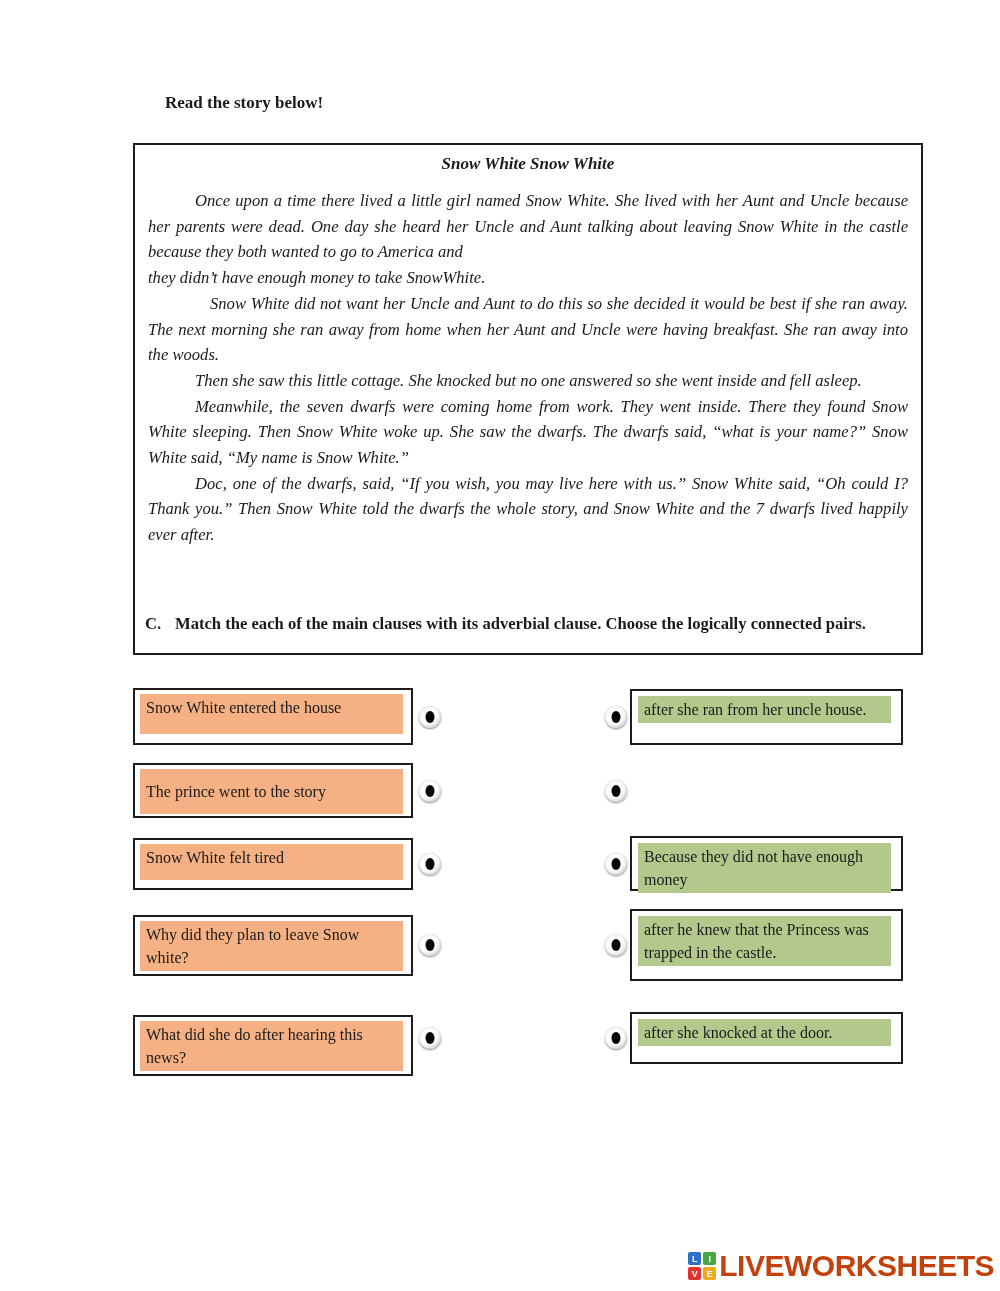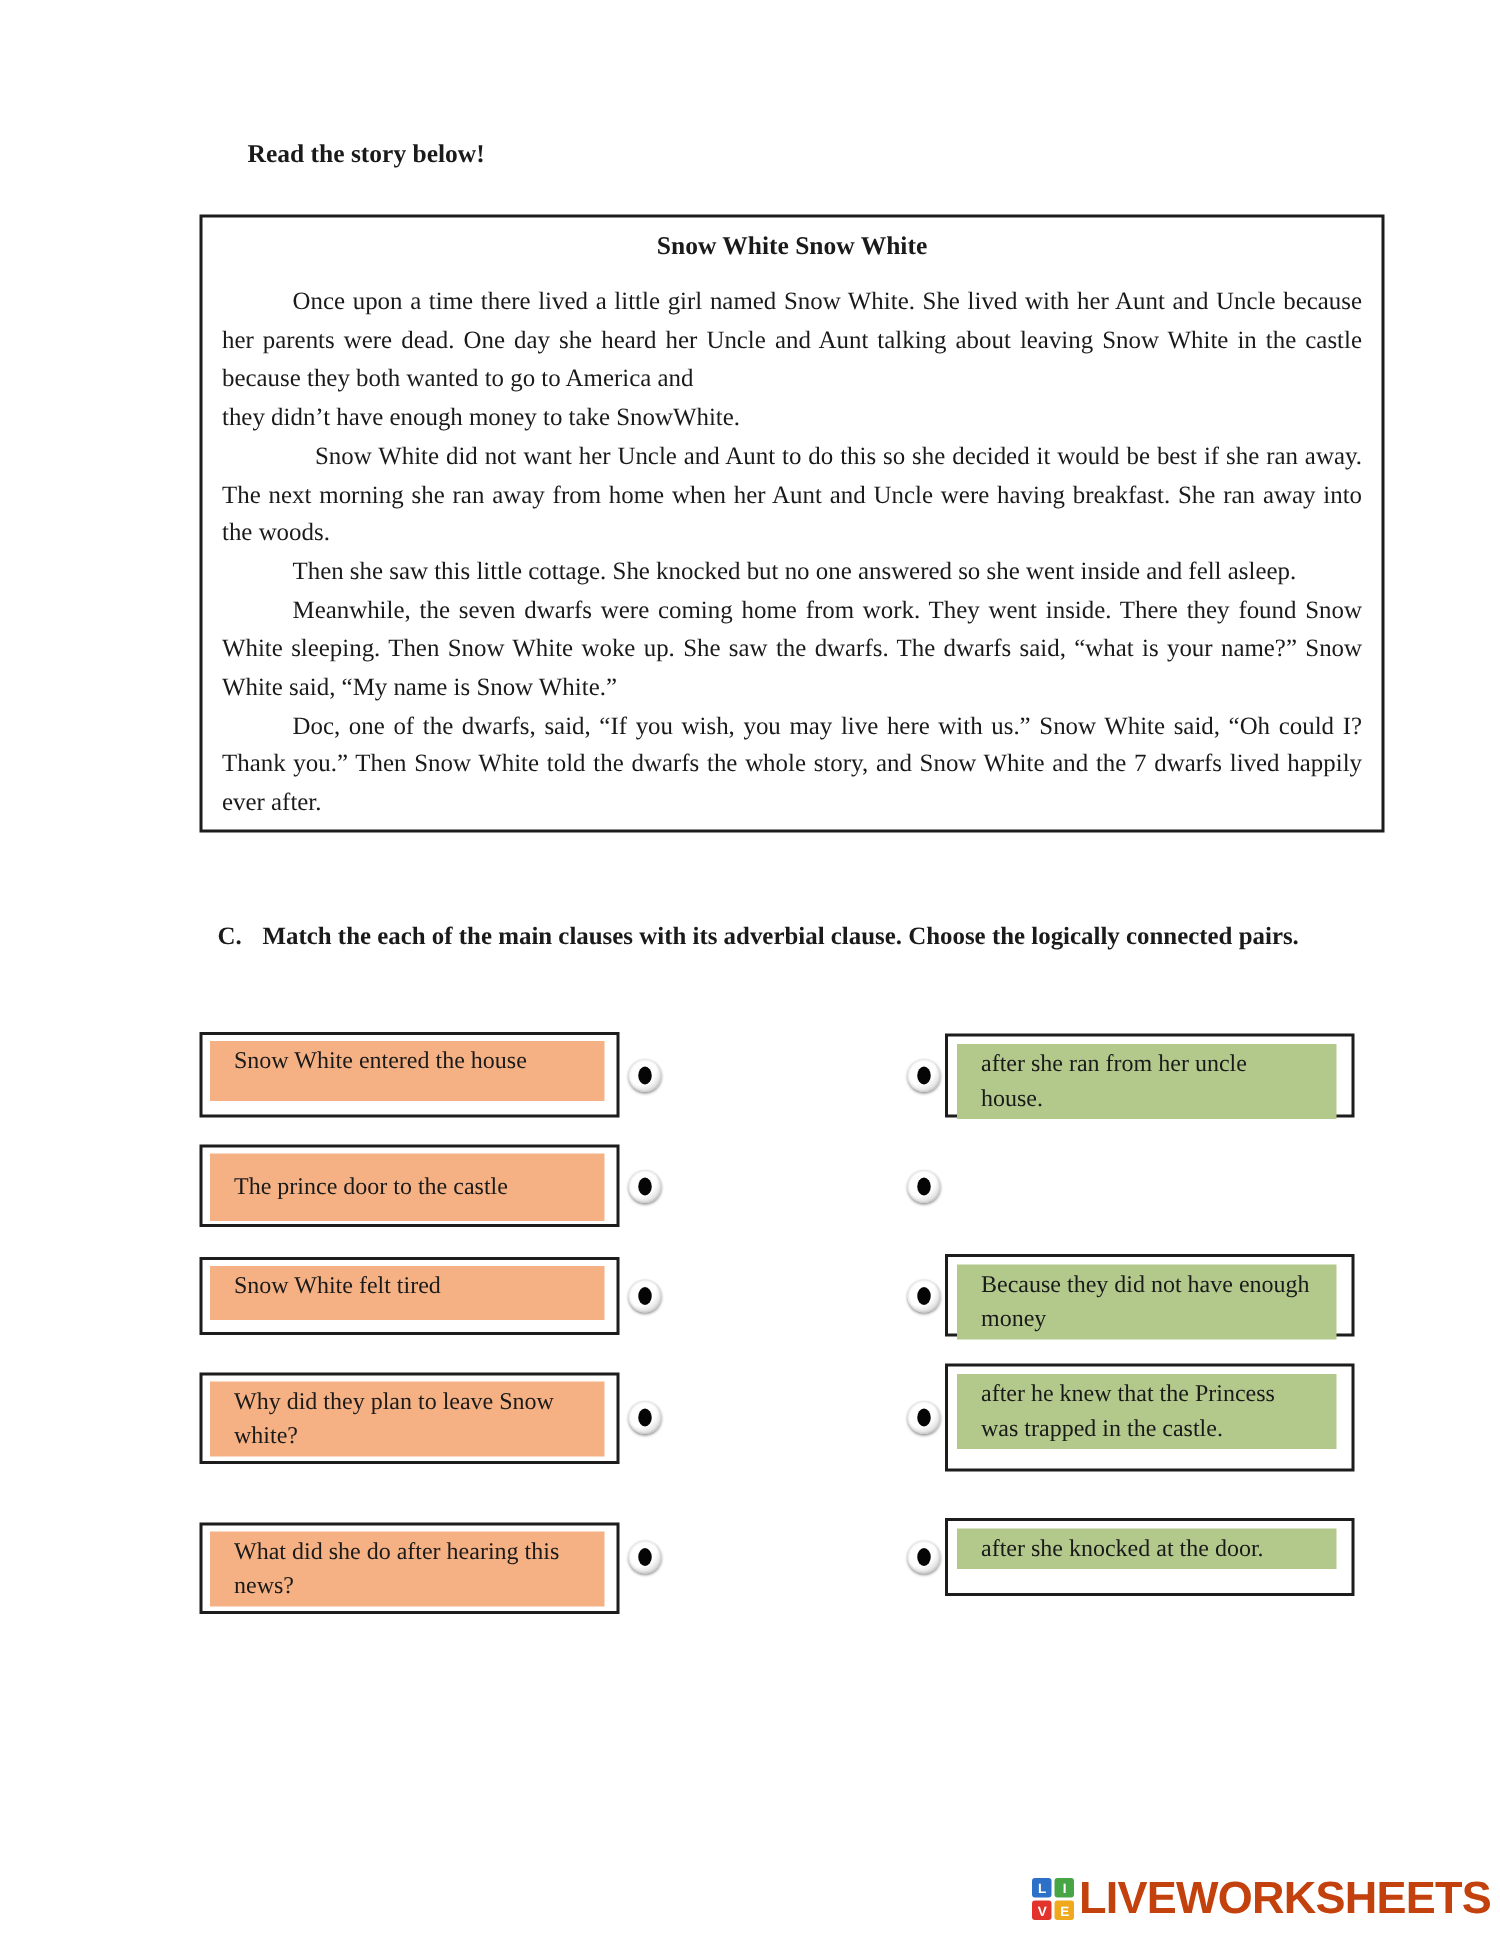--- a/index.html
+++ b/index.html
@@ -12,23 +12,24 @@
     font-family:"Liberation Serif", serif;
     color:#1a1a1a;
     overflow:hidden;
   }
   .instruction {
     position:absolute; left:165px; top:93px;
     font-weight:bold; font-size:17px;
   }
   .story-box {
     position:absolute; left:133px; top:143px;
-    width:790px; height:412px;
+    width:790px; height:512px;
     border:2px solid #1c1c1c;
     padding:9px 13px 10px 13px;
+    font-style:italic;
   }
   .story-title {
     text-align:center; font-weight:bold; font-size:17px;
     margin-bottom:14px;
   }
   .para {
     font-size:16.6px; line-height:25.7px;
     text-align:justify;
     text-indent:47px;
   }
@@ -50,21 +51,21 @@
   }
   .match-row + .match-row { margin-top:18px; }
   .mbox {
     border:2px solid #1c1c1c;
     background:#ffffff;
   }
   .mbox.left  { width:280px; }
   .mbox.right { width:273px; }
   .hl {
     font-size:16px; line-height:23px;
-    padding:2px 16px;
+    padding:2px 6px;
   }
   .hl.orange { background:#F5B183; margin:4px 8px 4px 5px; min-height:40px; }
   .hl.green  { background:#B3C98C; margin:5px 10px 5px 6px; }
   
   .match-row:nth-child(1) .mbox.left  { height:57px; }
   .match-row:nth-child(2) .mbox.left  { height:55px; }
   .match-row:nth-child(2) .hl.orange  { display:flex; align-items:center; min-height:45px; }
   .match-row:nth-child(3) .mbox.left  { height:52px; }
   .match-row:nth-child(3) .hl.orange  { min-height:36px; }
   .match-row:nth-child(4) .mbox.left  { height:61px; }
@@ -148,21 +149,21 @@
       <div class="radio rleft"></div>
       <div class="radio rright"></div>
       <div class="mbox right">
         <div class="hl green"><span>after she ran from her uncle house.</span></div>
       </div>
     </div>
 
     <div class="match-row">
       <div class="mbox left">
         <div class="hl orange">
-            <span>The prince door to the castle</span>
+            <span>The prince went to the story</span>
           </div>
       </div>
       <div class="radio rleft"></div>
       <div class="radio rright"></div>
     </div>
 
     <div class="match-row">
       <div class="mbox left">
         <div class="hl orange"><span>Snow White felt tired</span></div>
       </div>

